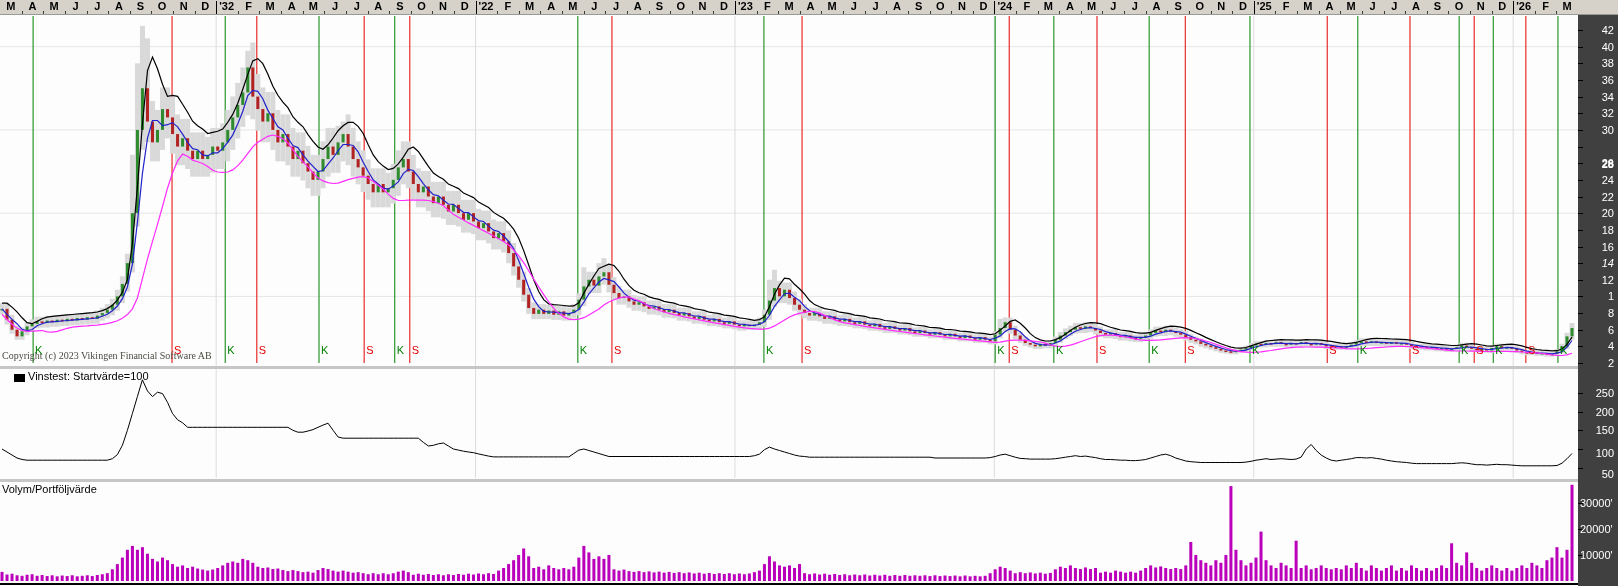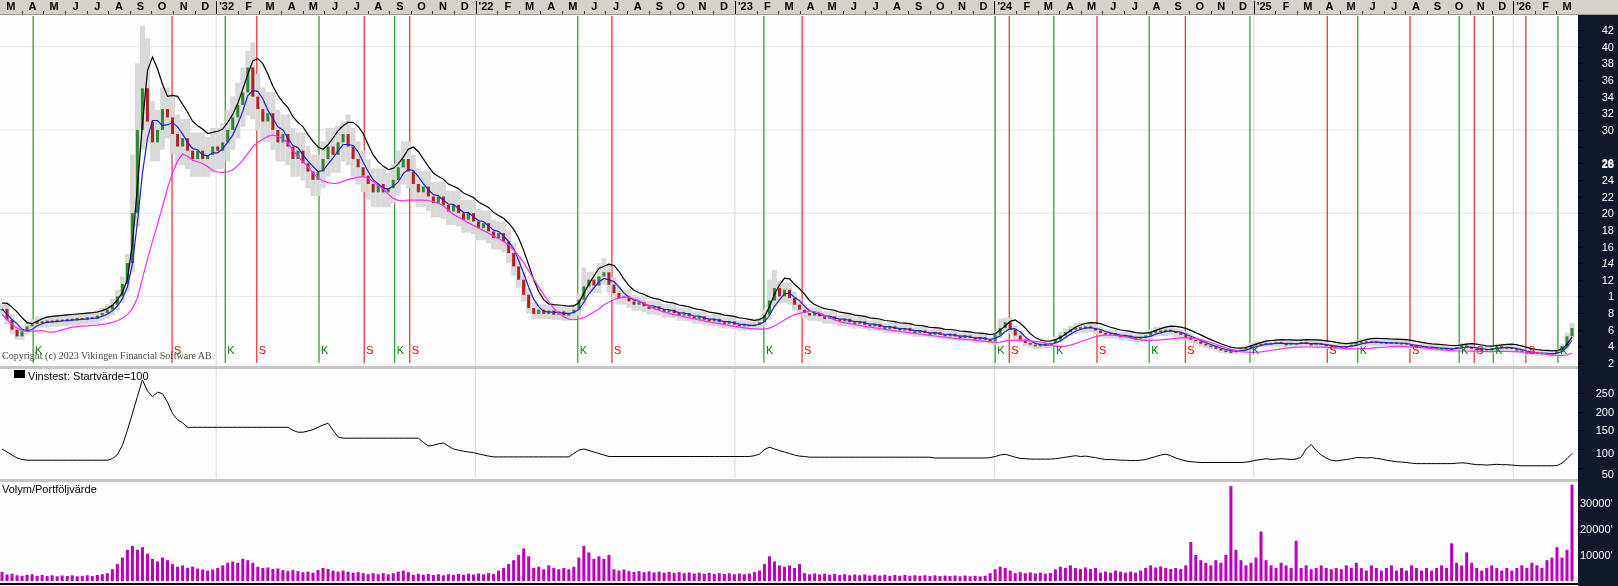--- a/index.html
+++ b/index.html
@@ -9,36 +9,36 @@
   
   #month-axis{position:absolute;left:0;top:0;width:1618px;height:15px;
     background:#d6d2ca;border-bottom:1px solid #9a9a94;box-sizing:border-box;}
   .m-label{position:absolute;top:0;height:13px;font-size:11px;font-weight:bold;
     color:#000;text-align:center;line-height:13px;}
   .m-label.year{text-align:left;}
   .m-tick{position:absolute;bottom:0;width:1px;height:3px;background:#3a3a3a;}
   .m-sep{position:absolute;top:1px;width:1px;height:13px;background:#000;}
   
   #value-axis{position:absolute;left:1578px;top:15px;width:40px;height:571px;
-    background:#0f172a;}
+    background:#404040;}
   .ax-label{position:absolute;right:4px;width:34px;font-size:11px;color:#fff;
     text-align:right;height:13px;line-height:13px;}
   .ax-label.vol{right:2px;text-align:left;left:2px;width:38px;}
   .ax-tick{position:absolute;left:0;width:5px;height:1px;background:#000;}
   
   .panel-sep{position:absolute;left:0;width:1578px;height:3px;background:#c6c6c6;}
   
   #main-legend{position:absolute;left:2px;top:17px;}
   .lg-row{display:flex;align-items:center;height:13px;}
   .lg-swatch{display:inline-block;width:7px;height:7px;border:1px solid #000;}
   .lg-title{font-size:11px;color:#000;margin-left:2px;white-space:nowrap;}
   .lg-line{font-size:11px;color:#000;height:13px;line-height:13px;white-space:nowrap;}
   #copyright{position:absolute;left:2px;top:350px;font-size:10px;
     font-family:"Liberation Serif",serif;color:#4b4b43;white-space:nowrap;}
-  #vinstest-legend{position:absolute;left:2px;top:370px;display:flex;align-items:flex-start;padding-left:12px;}
+  #vinstest-legend{position:absolute;left:2px;top:370px;display:flex;align-items:flex-end;padding-left:12px;}
   #vinstest-swatch{display:inline-block;width:11px;height:8px;background:#000;margin-right:3px;}
   #vinstest-label{font-size:11px;color:#000;white-space:nowrap;}
   #volume-label{position:absolute;left:2px;top:483px;font-size:11px;color:#000;white-space:nowrap;}
   
   .sig-label{position:absolute;top:344px;font-size:11px;height:13px;line-height:13px;}
   .sig-K{color:#008200;}
   .sig-S{color:#e60000;}
 </style>
 </head>
 <body>

